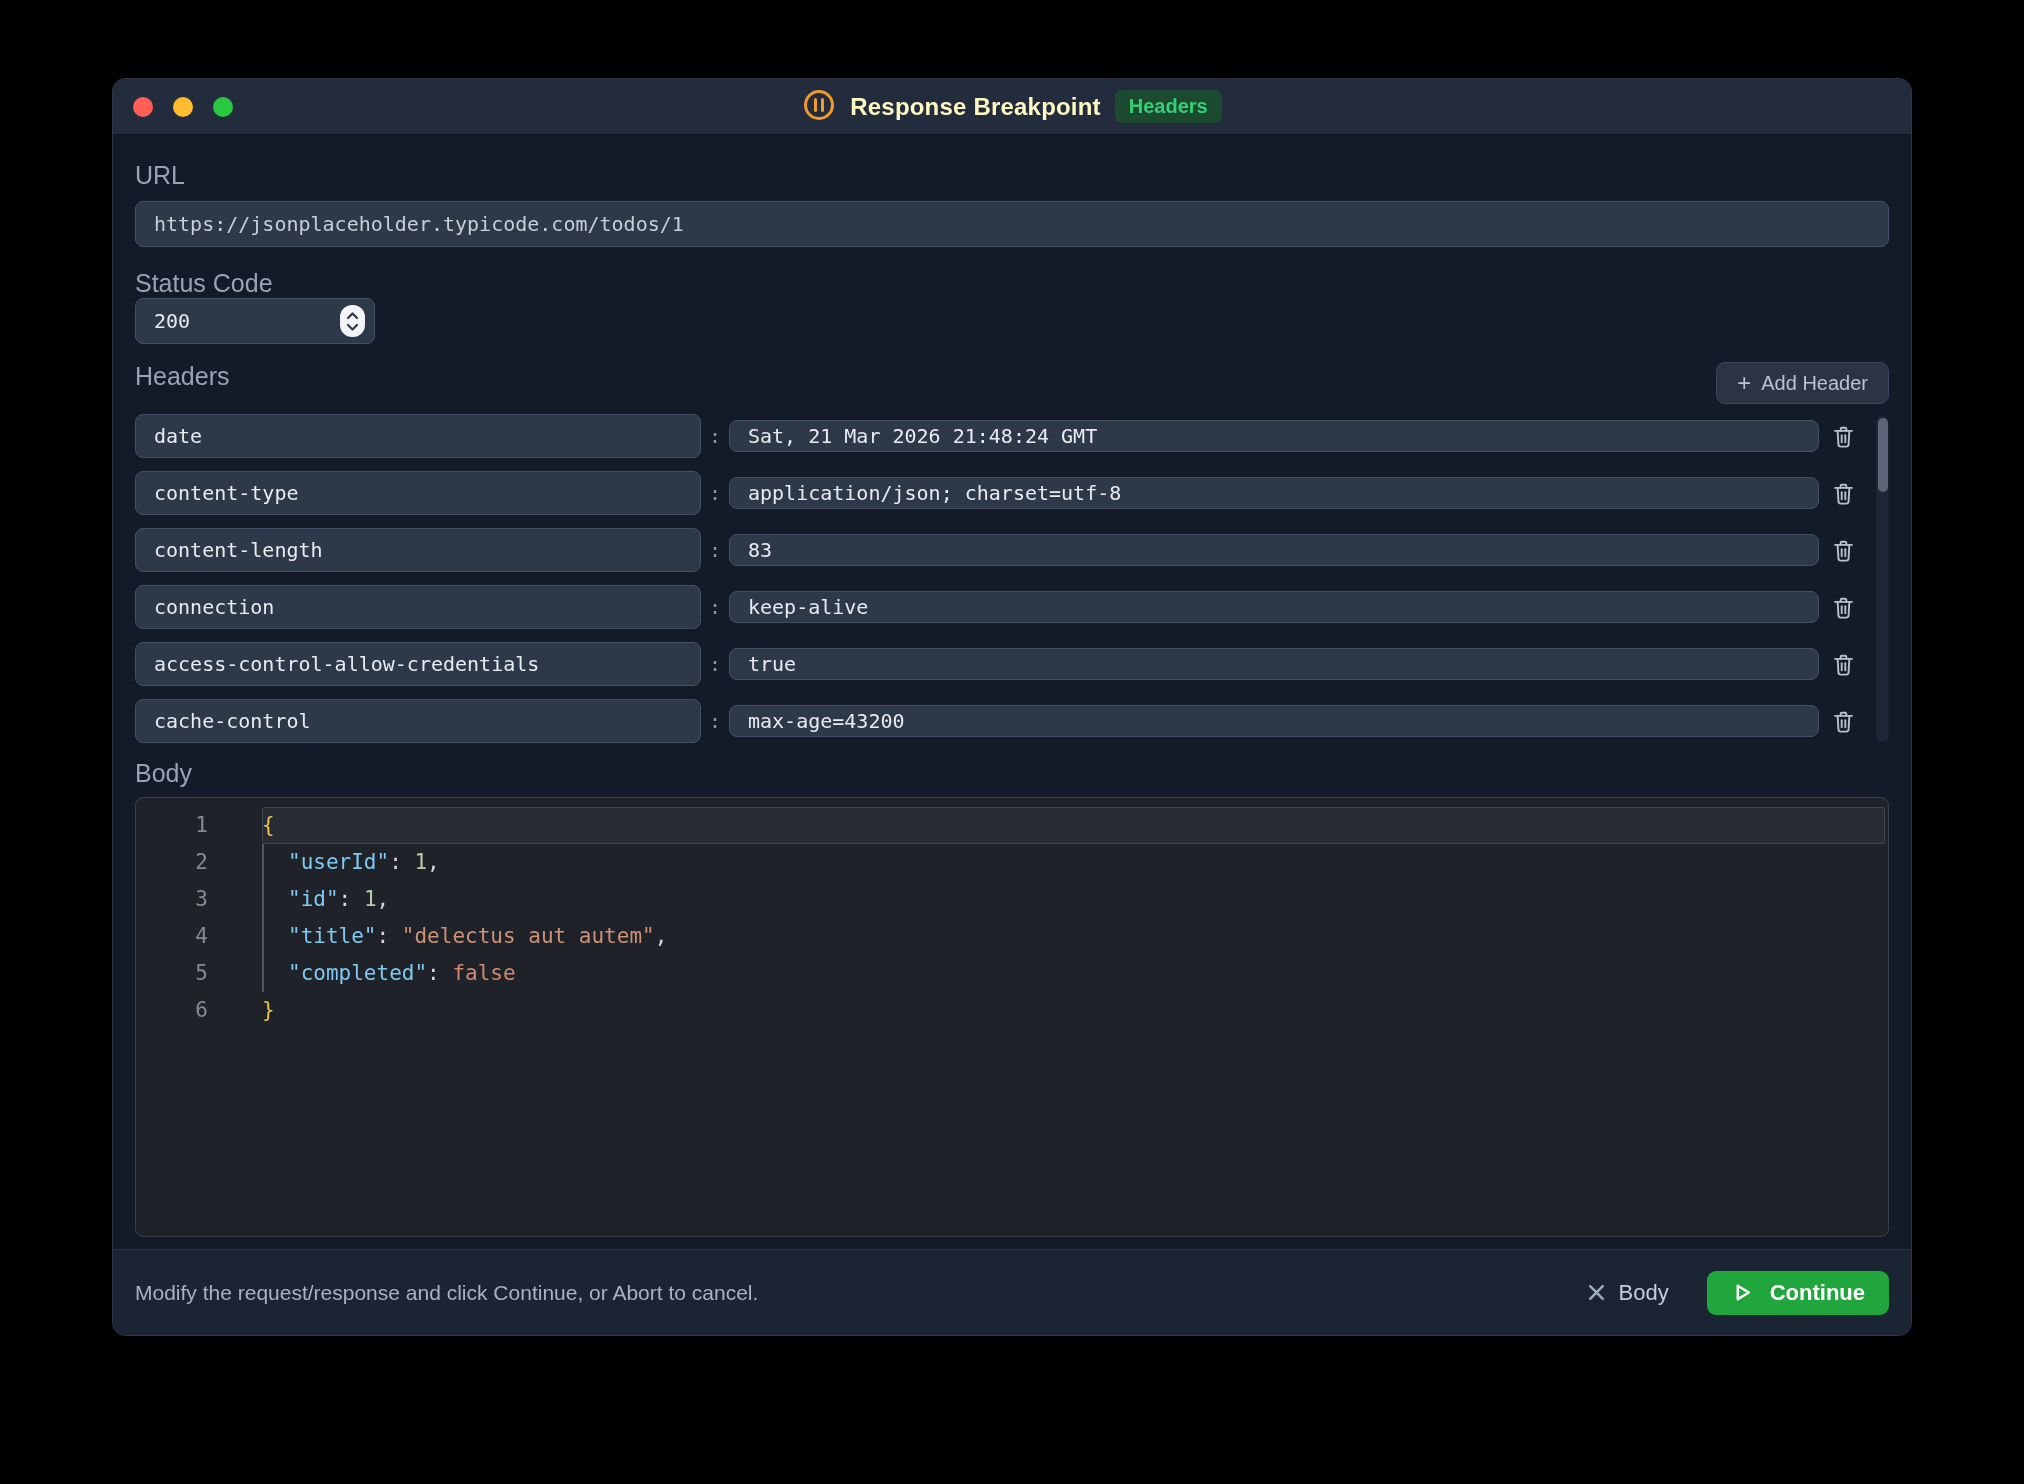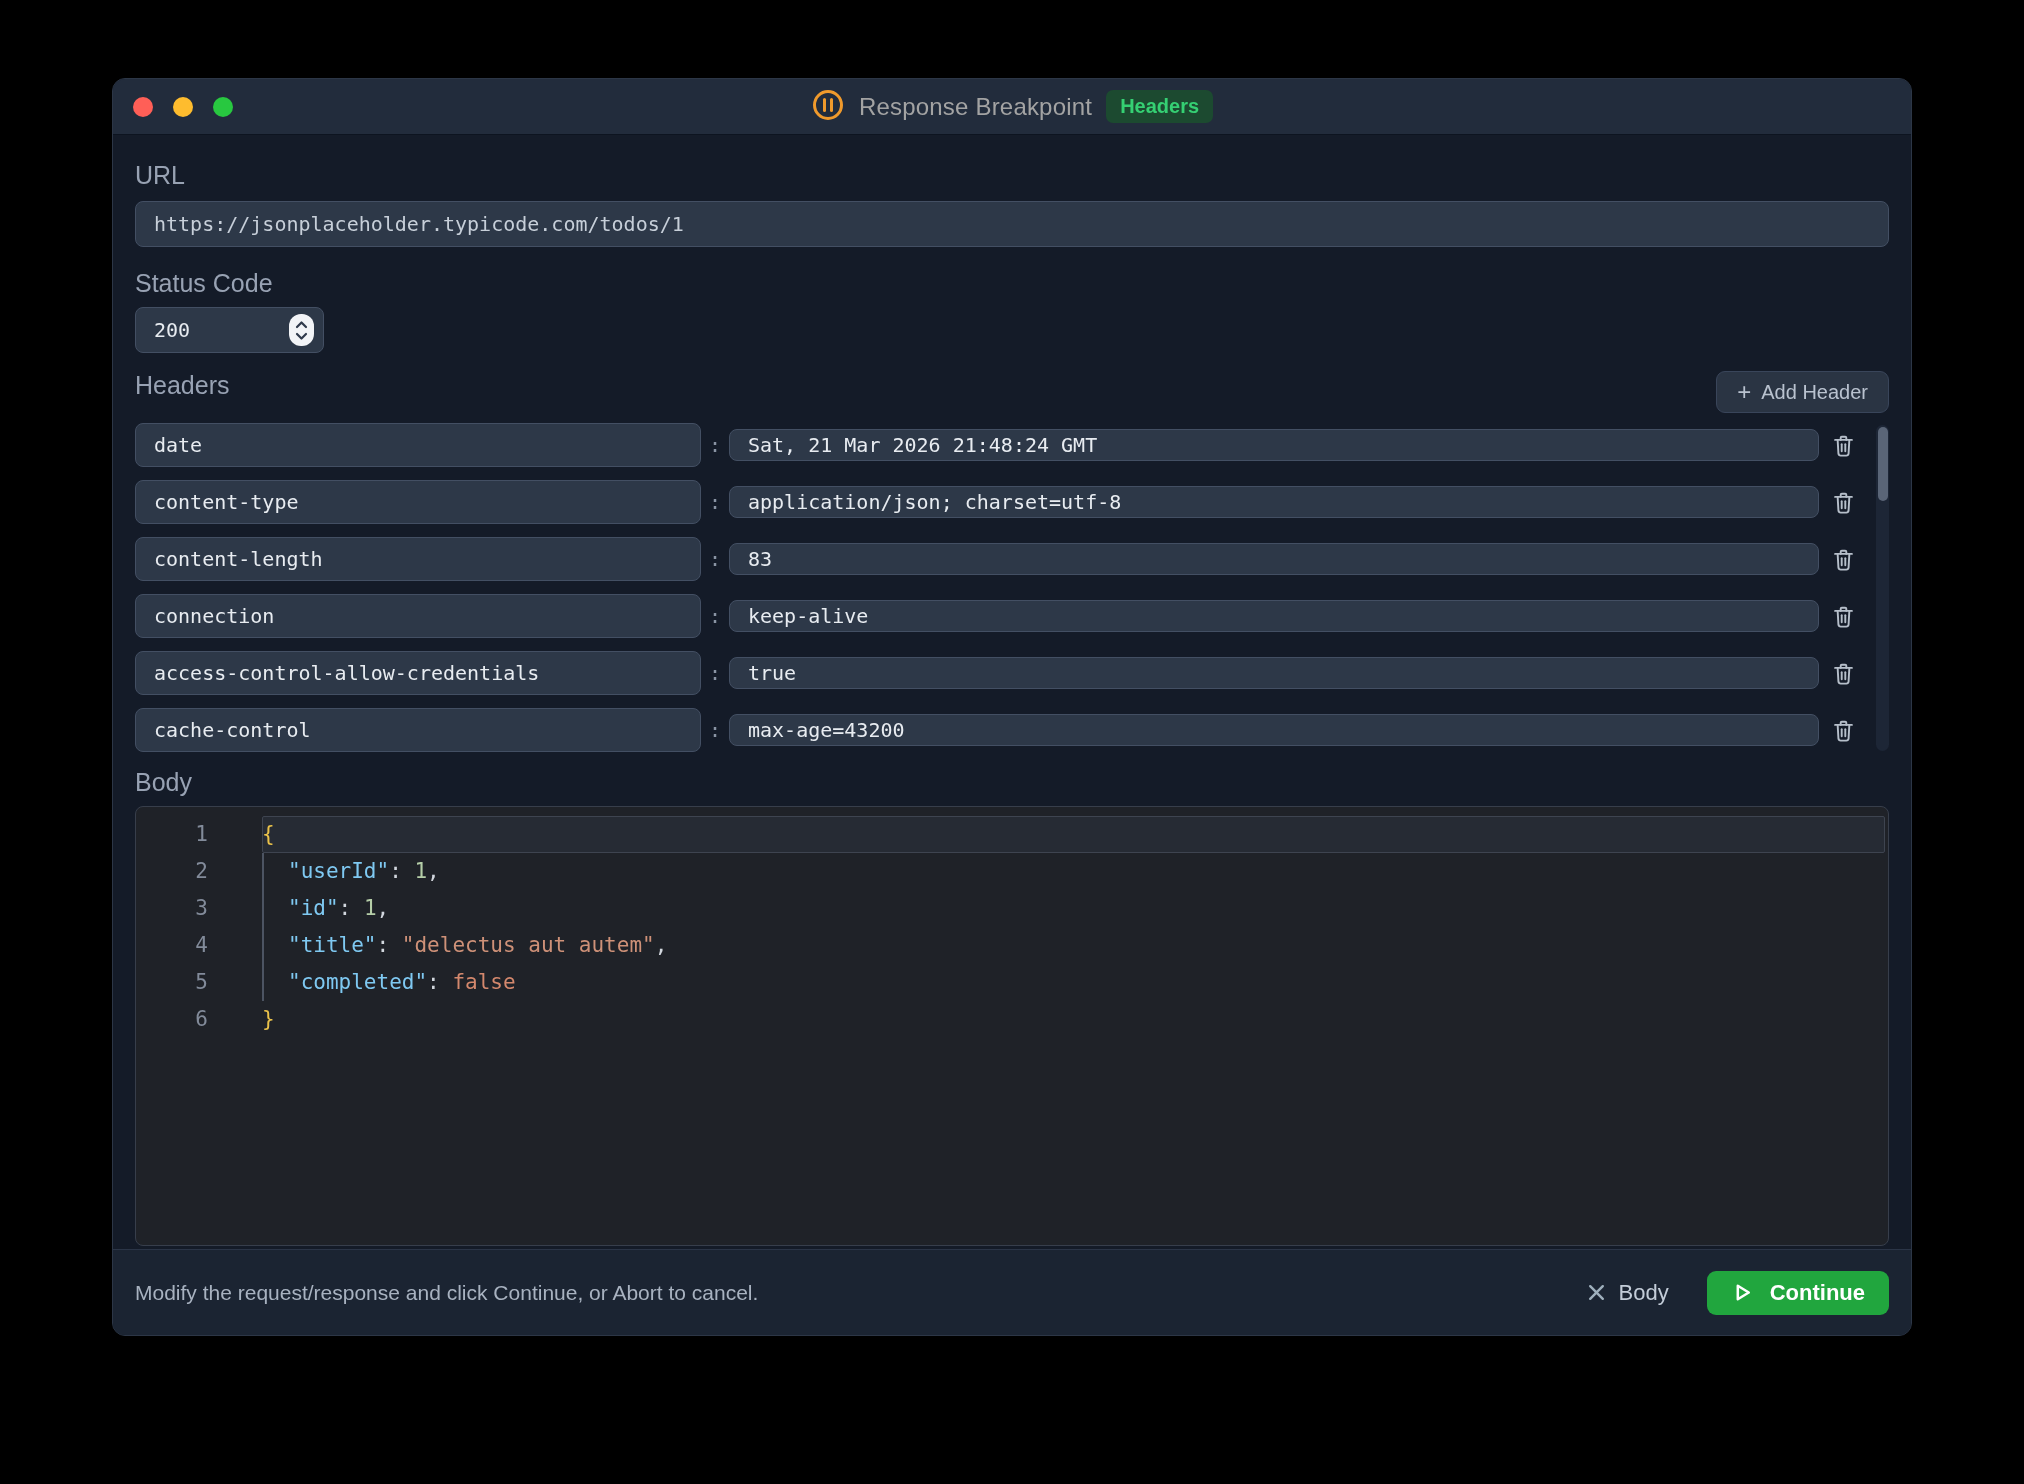--- a/index.html
+++ b/index.html
@@ -15,41 +15,41 @@
   .titlebar {
     height:56px; background:#222c3c; border-bottom:1px solid #0d1420;
     display:flex; align-items:center; position:relative;
   }
   .traffic { position:absolute; left:20px; top:18px; display:flex; gap:20px; }
   .light { width:20px; height:20px; border-radius:50%; }
   .light.red { background:#ff5f57; }
   .light.yellow { background:#febc2e; }
   .light.green { background:#28c840; }
   .title-center { margin:0 auto; display:flex; align-items:center; gap:14px; }
-  .win-title { color:#a3a3a3; font-size:24px; font-weight:normal; letter-spacing:.2px; }
+  .win-title { color:#fef9c3; font-size:24px; font-weight:bold; letter-spacing:.2px; }
   .badge {
     background:#1c4a30; color:#35d073; font-size:20px; font-weight:600;
     padding:5px 14px; border-radius:7px;
   }
 
   
   .content { padding:0 22px; }
   .sec-label { color:#98a2b3; font-size:25px; }
   .lbl-url { margin-top:26px; }
   .lbl-status { margin-top:22px; }
   .lbl-body { margin-top:16px; }
 
   .field {
     background:#2d3848; border:1px solid #434f63; border-radius:8px;
     color:#e8ecf1; font-family:"DejaVu Sans Mono", monospace; font-size:20px;
     height:46px; padding:0 18px; width:100%; outline:none;
   }
   .url-field { margin-top:11px; color:#c7cfd9; }
 
-  .status-wrap { position:relative; width:189px; margin-top:9px; }
+  .status-wrap { position:relative; width:240px; }
   .stepper {
     position:absolute; right:10px; top:7px; width:25px; height:32px;
     background:#f2f4f7; border-radius:12px;
     display:flex; flex-direction:column; align-items:center; justify-content:center; gap:1px;
   }
   .stepper svg { display:block; }
 
   
   .headers-top { margin-top:18px; display:flex; align-items:flex-start; justify-content:space-between; }
   .add-header-btn {

